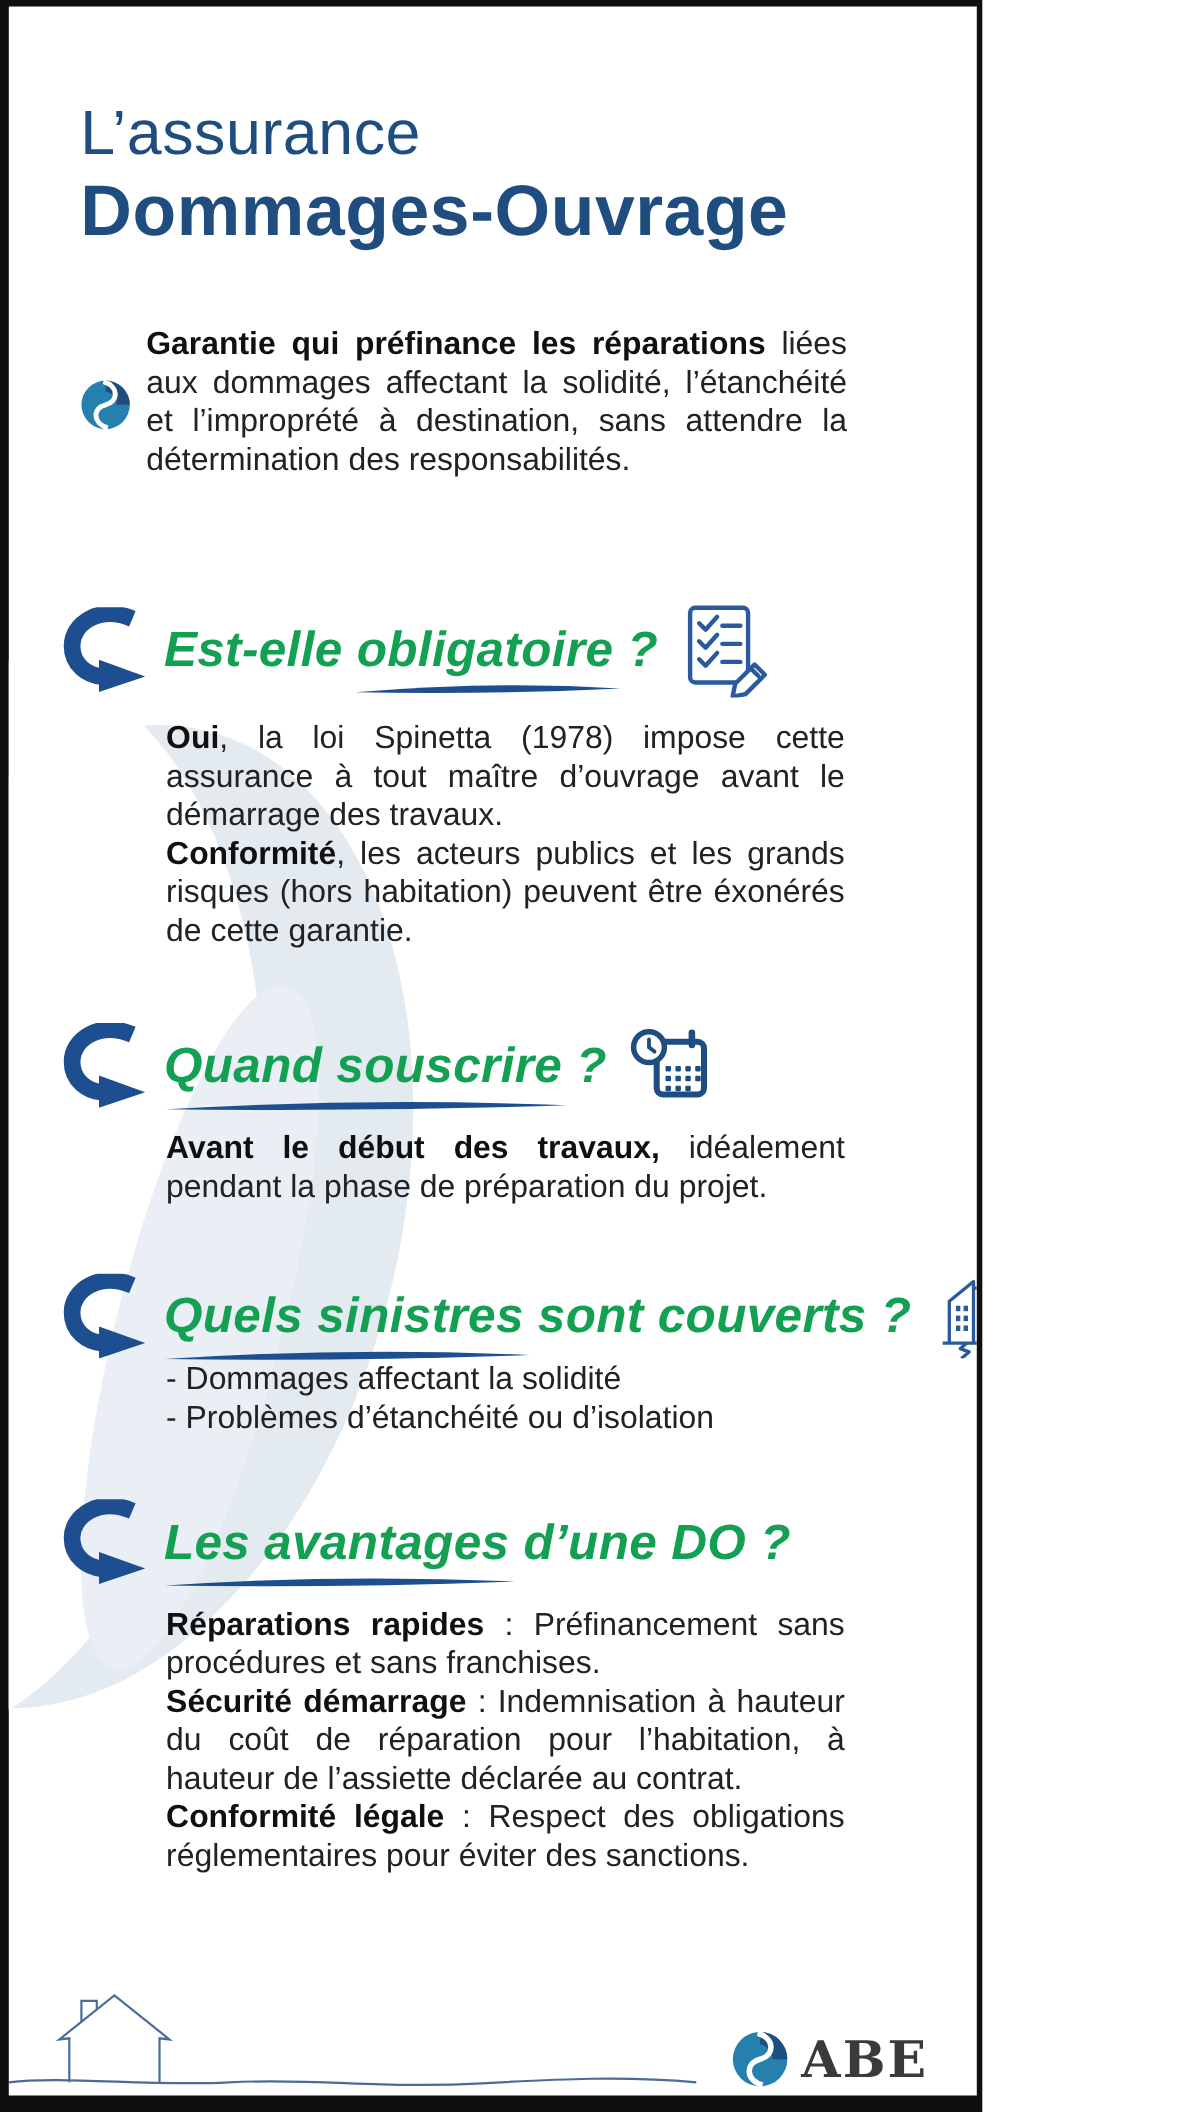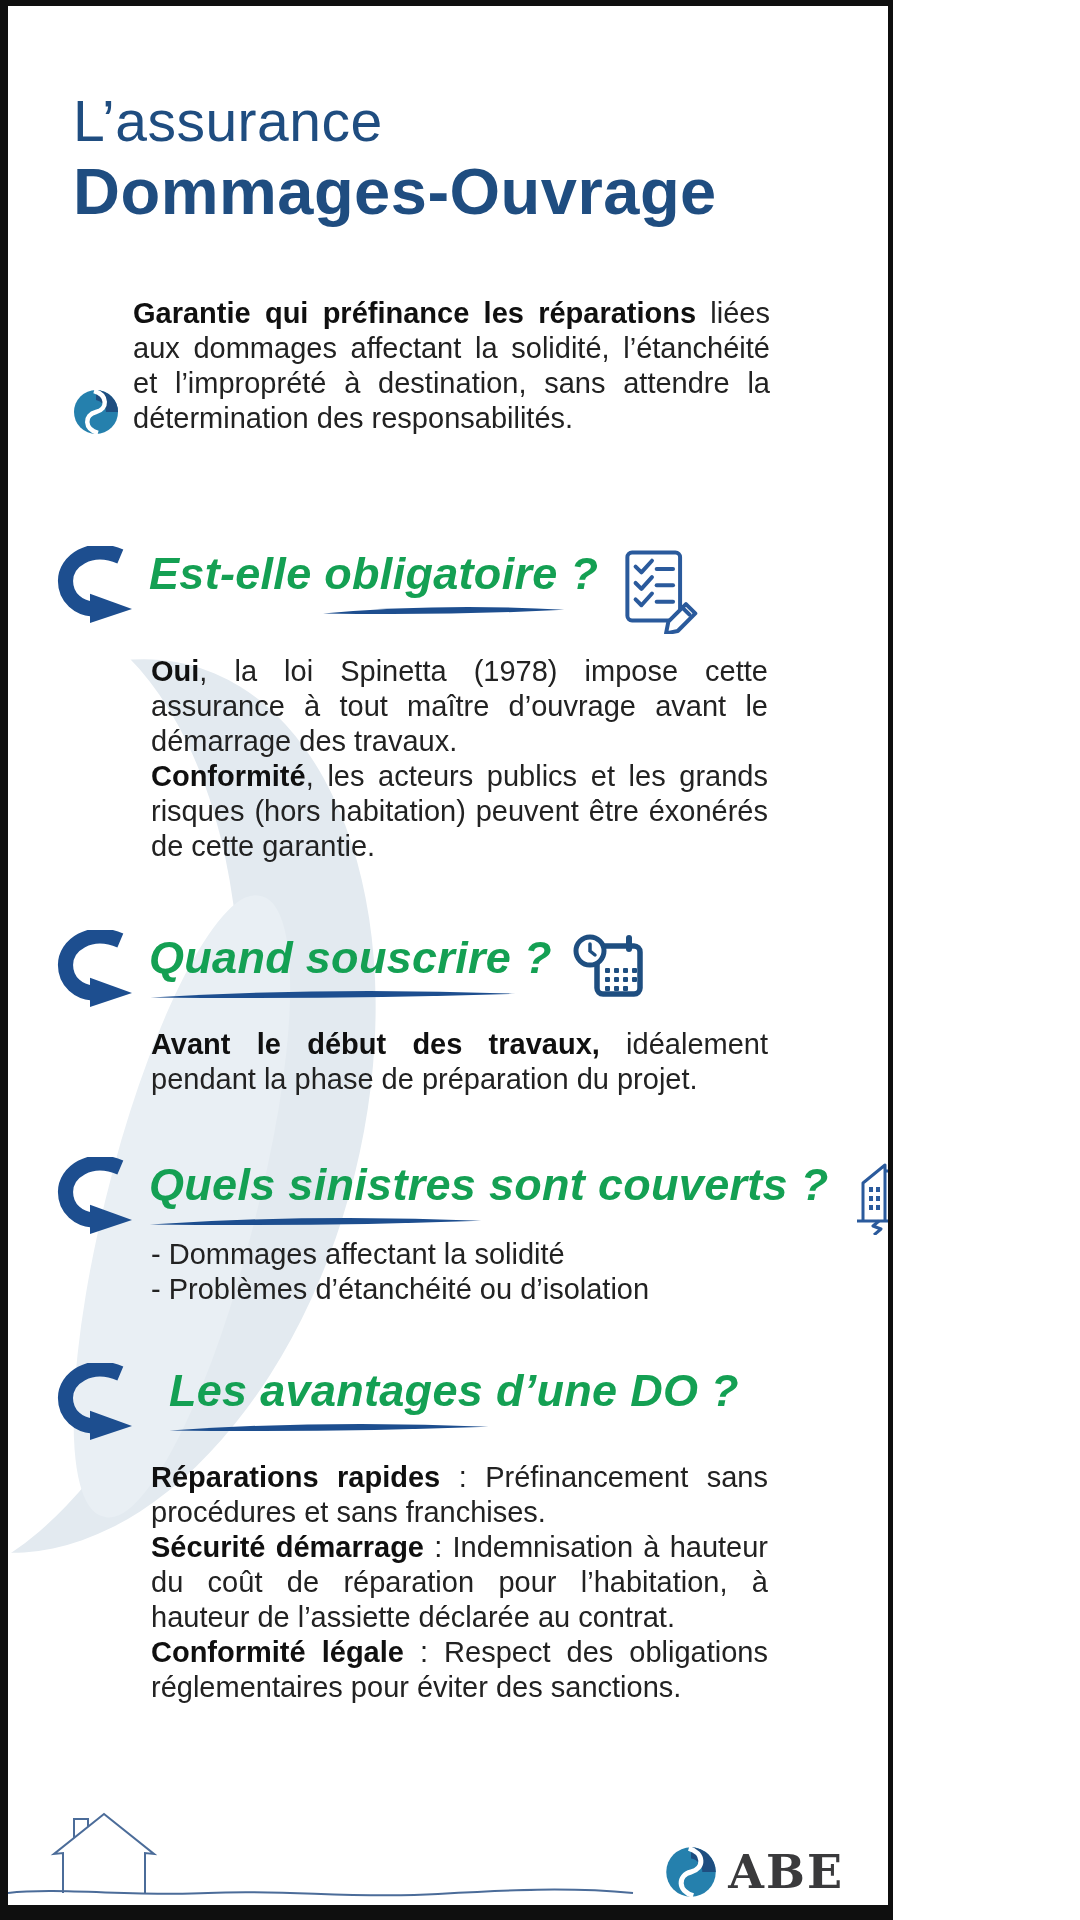--- a/index.html
+++ b/index.html
@@ -12,36 +12,36 @@
   .wm{position:absolute;z-index:0;}
   .wm1{left:-215px;top:645px;width:570px;height:910px;background:#e3eaf0;border-radius:50%;transform:rotate(14deg);}
   .wm2{left:-345px;top:590px;width:570px;height:1000px;background:#fff;border-radius:50%;transform:rotate(9deg);}
   .wm3{left:98px;top:880px;width:150px;height:640px;background:#e9eff4;border-radius:48% 52% 46% 54%;transform:rotate(15deg);}
   .content{position:relative;z-index:1;}
   
   .title{margin:82px 0 0 65px;color:#1f4d80;}
   .title .t1{display:block;font-size:57px;font-weight:500;line-height:66px;letter-spacing:.5px;}
   .title .t2{display:block;font-size:65px;font-weight:800;line-height:76px;letter-spacing:.5px;}
   
-  .intro-row{display:flex;align-items:flex-end;gap:13px;margin:66px 118px 0 64px;}
+  .intro-row{display:flex;align-items:center;gap:13px;margin:66px 118px 0 64px;}
   .intro-row .mark{flex:0 0 auto;margin-top:4px;}
   .body{font-size:29px;line-height:35px;text-align:justify;margin:0;color:#222;}
   .body strong{font-weight:700;color:#101010;}
   
-  .section-head{display:flex;align-items:flex-start;margin-left:47px;}
+  .section-head{display:flex;align-items:center;margin-left:47px;}
   .arrow{flex:0 0 auto;}
   h2{margin:0 0 0 10px;font-size:45px;line-height:56px;font-style:italic;font-weight:600;color:#14a053;letter-spacing:.3px;white-space:nowrap;}
   .head-icon{flex:0 0 auto;margin-left:20px;}
   .uline{position:relative;display:inline-block;}
   .uline .swoosh{position:absolute;left:-6px;bottom:-15px;width:calc(100% + 18px);height:12px;}
   .section-body{margin:20px 120px 0 143px;}
   .s1{margin-top:110px;}
   .s2{margin-top:66px;}
   .s3{margin-top:60px;}
-  .s4{margin-top:56px;gap:20px;}
+  .s4{margin-top:56px;}
   
   .list-title{font-size:29px;font-weight:700;color:#101010;margin:18px 0 2px 143px;}
   ul.plain{list-style:none;margin:2px 0 0 143px;padding:0;}
   ul.plain li{font-size:29px;line-height:35px;color:#222;}
   ul.plain li::before{content:"- ";}
   
   .footer{position:absolute;left:0;right:0;bottom:0;height:130px;z-index:1;}
   .house-art{position:absolute;left:0;bottom:0;}
   .brand{position:absolute;right:44px;bottom:6px;display:flex;align-items:center;gap:10px;}
   .brand-text{font-family:"DejaVu Serif",serif;font-weight:700;font-size:46px;color:#3a3a3c;letter-spacing:2px;}

